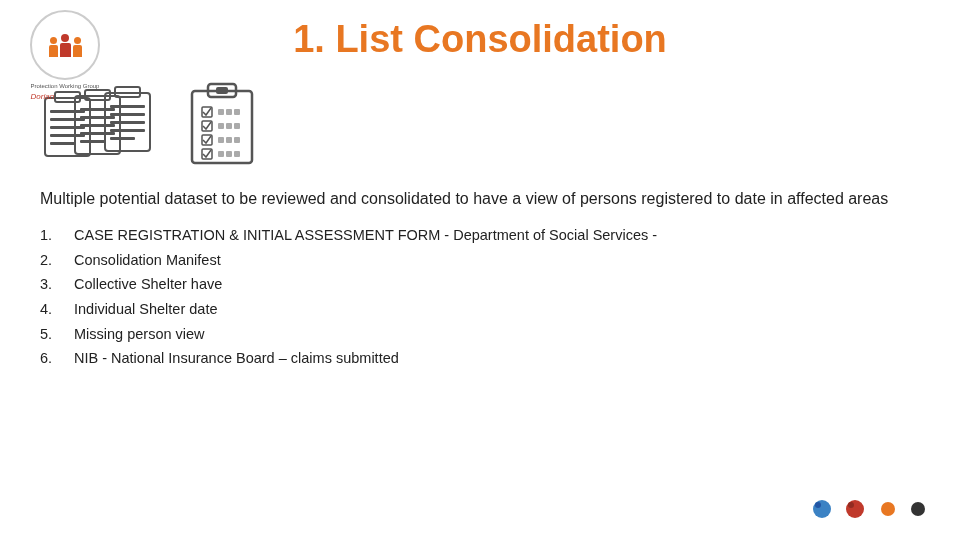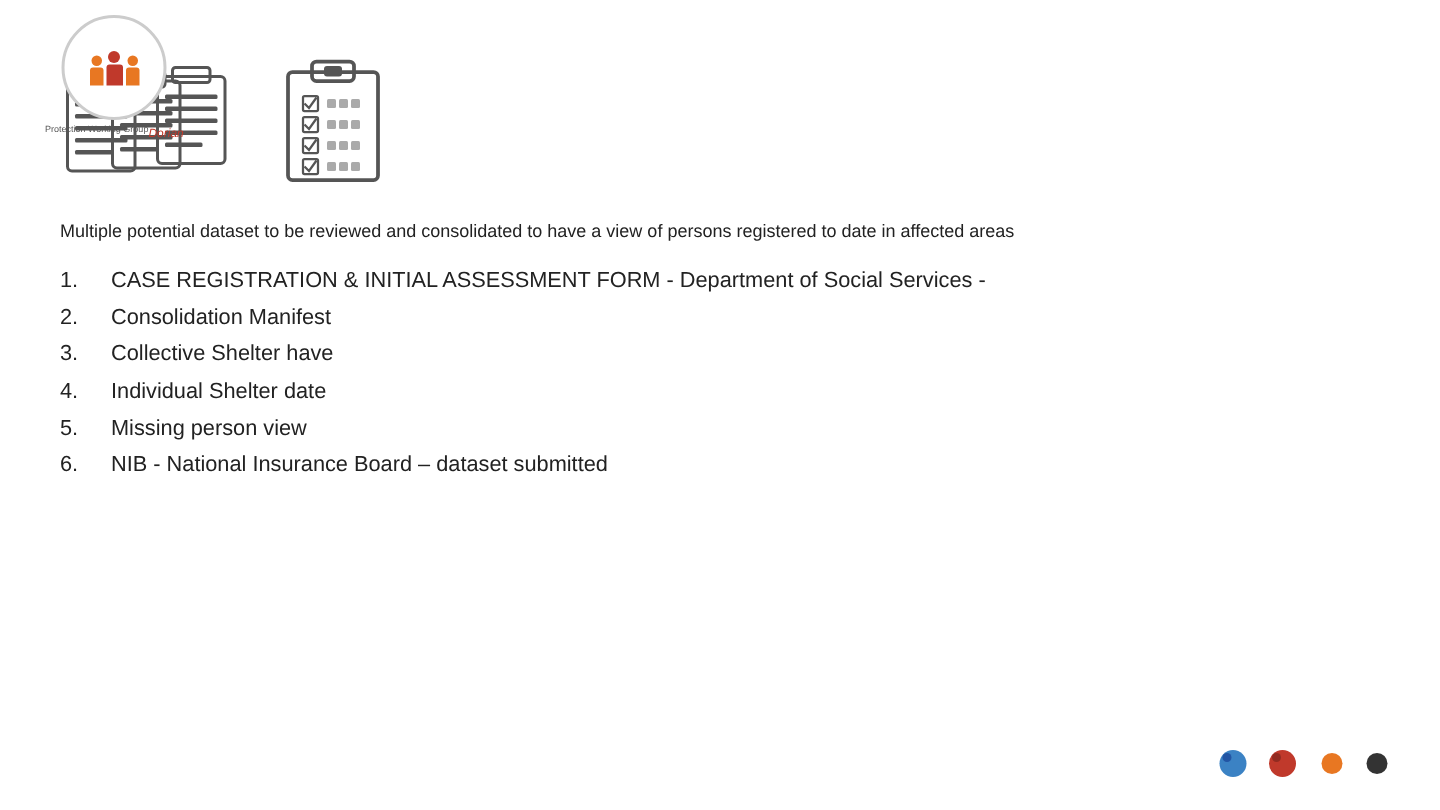--- a/index.html
+++ b/index.html
@@ -76,22 +76,21 @@
 
     .person.p1 .person-head { width: 7px; height: 7px; }
     .person.p1 .person-body { width: 9px; height: 12px; margin-top: 1px; }
     .person.p2 .person-head { width: 8px; height: 8px; background: #c0392b; }
     .person.p2 .person-body { width: 11px; height: 14px; margin-top: 1px; background: #c0392b; }
     .person.p3 .person-head { width: 7px; height: 7px; background: #e87722; }
     .person.p3 .person-body { width: 9px; height: 12px; margin-top: 1px; background: #e87722; }
 
     .logo-text-group {
       display: flex;
-      flex-direction: row;
-      align-items: center;
+      flex-direction: column;
       margin-top: 3px;
     }
 
     .logo-subtitle {
       font-size: 6px;
       color: #555;
       text-align: center;
       line-height: 1.3;
     }
 
@@ -124,21 +123,21 @@
       align-items: flex-end;
       margin-right: 20px;
     }
 
     
     .content {
       padding: 6px 40px 10px 40px;
     }
 
     .intro-text {
-      font-size: 12px;
+      font-size: 16px;
       color: #222;
       line-height: 1.5;
       margin-bottom: 12px;
     }
 
     .numbered-list {
       list-style: none;
       padding: 0;
     }
 
@@ -193,20 +192,21 @@
             <div class="person-body"></div>
           </div>
         </div>
       </div>
       <div class="logo-text-group">
         <span class="logo-subtitle">Protection Working Group</span>
         <span class="logo-dorian">Dorian</span>
       </div>
     </div>
 
+    <h1 class="page-title">1. List Consolidation</h1>
   </div>
 
   <div class="icons-area">
     <div class="clipboard-group">
 
       <svg width="130" height="90" viewBox="0 0 130 90">
 
         <g transform="translate(0, 5)">
           <rect x="5" y="10" width="45" height="58" rx="3" ry="3" fill="none" stroke="#555" stroke-width="2"></rect>
           <rect x="15" y="4" width="25" height="10" rx="2" ry="2" fill="none" stroke="#555" stroke-width="2"></rect>
@@ -292,21 +292,21 @@
         <li>
           <span class="list-num">4.</span>
           <span class="list-text">Individual Shelter date</span>
         </li>
         <li>
           <span class="list-num">5.</span>
           <span class="list-text">Missing person view</span>
         </li>
         <li>
           <span class="list-num">6.</span>
-          <span class="list-text">NIB - National Insurance Board – dataset submitted</span>
+          <span class="list-text">NIB - National Insurance Board – claims submitted</span>
         </li>
       </ul>
   </div>
 
   <div class="footer-dots">
     <svg width="120" height="30" viewBox="0 0 120 30">
 
       <circle cx="12" cy="15" r="9" fill="#3b82c4"></circle>
       <circle cx="8" cy="11" r="3" fill="#2255a4"></circle>
 

